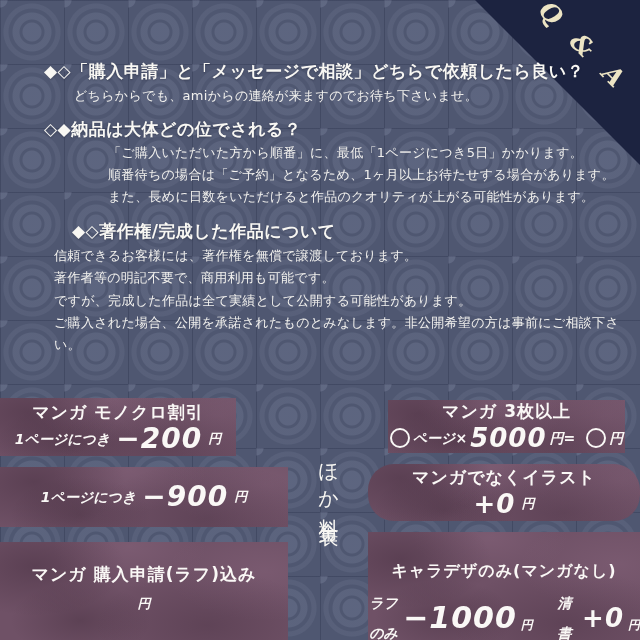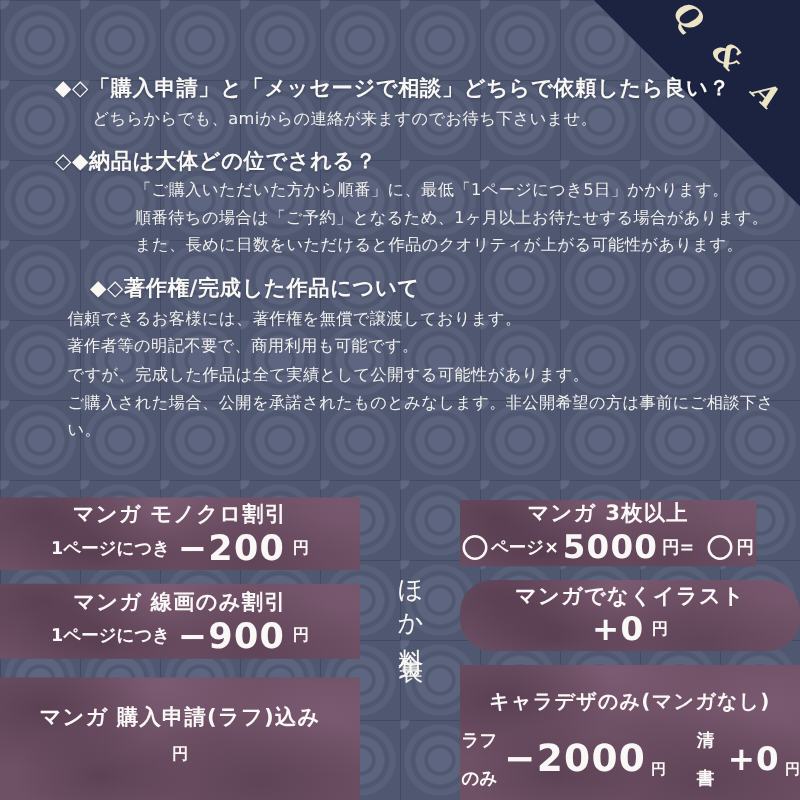--- a/index.html
+++ b/index.html
@@ -47,21 +47,21 @@
     gap:1px;color:#faf8f6;text-align:center;
     background-color:#6f5166;
     background-image:
       radial-gradient(ellipse 130px 70px at 12% 25%, rgba(58,36,52,0.38), rgba(58,36,52,0) 70%),
       radial-gradient(ellipse 160px 80px at 72% 85%, rgba(58,36,52,0.30), rgba(58,36,52,0) 70%),
       radial-gradient(ellipse 110px 60px at 45% 5%, rgba(158,120,146,0.26), rgba(158,120,146,0) 70%),
       radial-gradient(ellipse 140px 70px at 92% 30%, rgba(158,120,146,0.22), rgba(158,120,146,0) 70%),
       radial-gradient(ellipse 100px 55px at 28% 80%, rgba(50,30,44,0.30), rgba(50,30,44,0) 70%);
   }
   .box-title{font-size:17px;font-weight:bold;letter-spacing:1px;line-height:22px;}
-  .price-line{display:flex;align-items:center;justify-content:center;gap:6px;line-height:30px;}
+  .price-line{display:flex;align-items:center;justify-content:center;gap:6px;line-height:30px;font-style:italic;}
   .p-prefix{font-size:14px;font-weight:bold;}
   .p-amt{font-size:28px;font-weight:bold;letter-spacing:1px;}
   .p-amt.big{font-size:30px;}
   .p-amt.mid{font-size:26px;}
   .p-unit{font-size:13px;font-weight:bold;}
   .p-unit.sub{position:relative;top:7px;font-size:12px;}
   .blank-circle{
     display:inline-block;width:20px;height:20px;border-radius:50%;
     border:2px solid #faf8f6;flex:0 0 auto;
   }
@@ -88,72 +88,71 @@
   <p class="qa-body" style="left:64px;top:142px;margin-left:44px;">「ご購入いただいた方から順番」に、最低「1ページにつき5日」かかります。
 順番待ちの場合は「ご予約」となるため、1ヶ月以上お待たせする場合があります。
 また、長めに日数をいただけると作品のクオリティが上がる可能性があります。</p>
 
   <h2 class="qa-heading" style="left:44px;top:221px;margin-left:28px;">◆◇著作権/完成した作品について</h2>
   <p class="qa-body" style="left:54px;top:245px;">信頼できるお客様には、著作権を無償で譲渡しております。
 著作者等の明記不要で、商用利用も可能です。</p>
   <p class="qa-body" style="left:54px;top:290px;">ですが、完成した作品は全て実績として公開する可能性があります。
 ご購入された場合、公開を承諾されたものとみなします。非公開希望の方は事前にご相談下さい。</p>
 
-  <div class="price-box" style="left:0;top:398px;width:288px;height:58px;">
+  <div class="price-box" style="left:0;top:398px;width:236px;height:58px;">
     <div class="box-title">マンガ モノクロ割引</div>
     <div class="price-line">
       <span class="p-prefix">1ページにつき</span>
       <span class="p-amt">−200</span>
       <span class="p-unit">円</span>
     </div>
   </div>
 
   <div class="price-box" style="left:0;top:467px;width:288px;height:60px;">
-    <div class="box-title">マンガ 線画のみ割引</div>
     <div class="price-line">
       <span class="p-prefix">1ページにつき</span>
       <span class="p-amt">−900</span>
       <span class="p-unit">円</span>
     </div>
   </div>
 
   <div class="price-box" style="left:0;top:542px;width:288px;height:98px;gap:4px;">
     <div class="box-title">マンガ 購入申請(ラフ)込み</div>
     <div class="price-line">
       <span class="p-unit">円</span>
     </div>
   </div>
 
   <div class="vertical-title">ほか料金表</div>
 
-  <div class="price-box" style="left:368px;top:400px;width:237px;height:53px;">
+  <div class="price-box" style="left:388px;top:400px;width:237px;height:53px;">
     <div class="box-title">マンガ 3枚以上</div>
     <div class="price-line" style="gap:3px;">
       <span class="blank-circle"></span>
       <span class="p-prefix">ページ×</span>
       <span class="p-amt mid">5000</span>
       <span class="p-prefix">円=</span>
       <span class="blank-circle" style="margin-left:8px;"></span>
       <span class="p-prefix">円</span>
     </div>
   </div>
 
   <div class="price-box" style="left:368px;top:464px;width:272px;height:57px;border-radius:26px;">
     <div class="box-title">マンガでなくイラスト</div>
     <div class="price-line">
       <span class="p-amt mid">+0</span>
       <span class="p-unit">円</span>
     </div>
   </div>
 
-  <div class="price-box" style="left:368px;top:532px;width:272px;height:108px;gap:6px;justify-content:flex-start;padding-top:18px;">
+  <div class="price-box" style="left:368px;top:532px;width:272px;height:108px;gap:6px;justify-content:flex-start;padding-top:28px;">
     <div class="box-title" style="font-size:16px;">キャラデザのみ(マンガなし)</div>
     <div class="price-line" style="gap:4px;">
       <span class="p-prefix">ラフのみ</span>
-      <span class="p-amt big">−2000</span>
+      <span class="p-amt big">−1000</span>
       <span class="p-unit sub">円</span>
       <span class="p-prefix" style="margin-left:20px;">清書</span>
       <span class="p-amt mid" style="margin-left:6px;">+0</span>
       <span class="p-unit sub">円</span>
     </div>
   </div>
 
 </div>
 
 </body></html>

